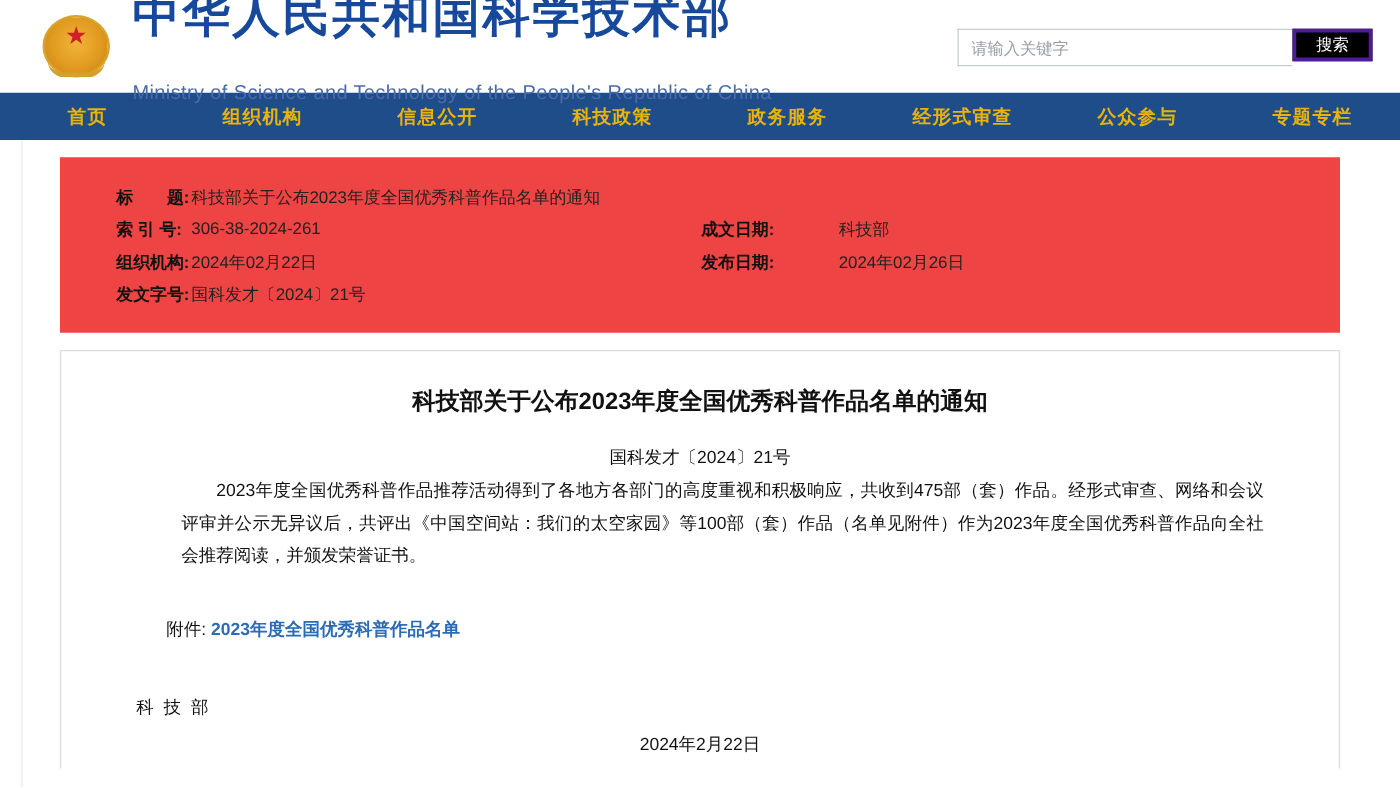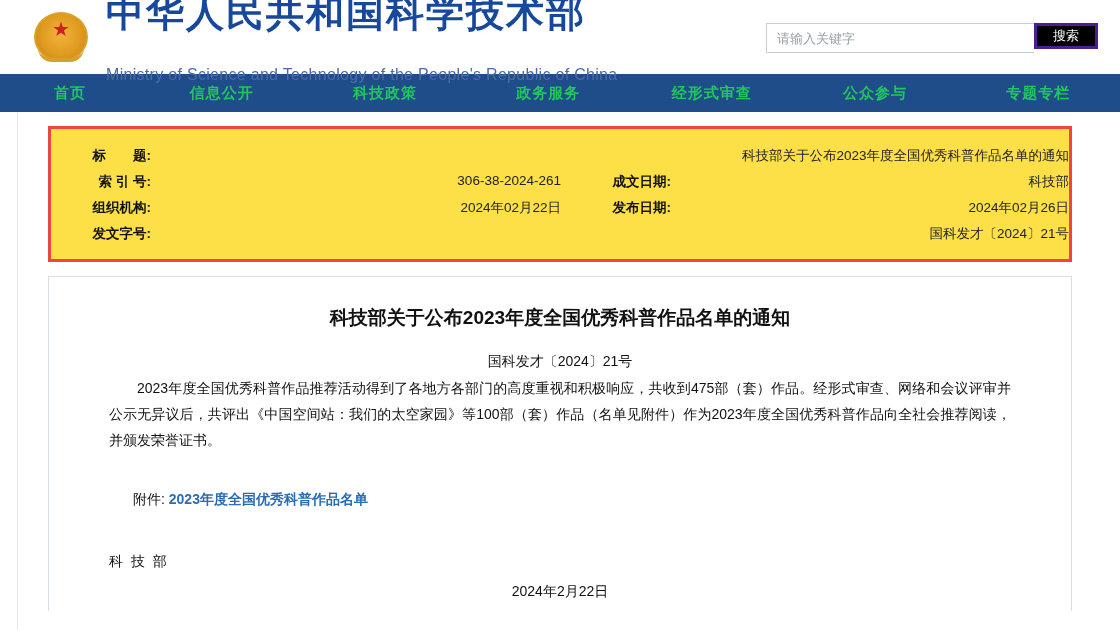--- a/index.html
+++ b/index.html
@@ -97,44 +97,43 @@
     cursor: pointer;
     font-family: "Liberation Sans", sans-serif;
   }
 
   
   .nav {
     height: 38px;
     background: #1e4d89;
     display: flex;
     align-items: stretch;
-    color: #22c55e;
+    color: #eab308;
   }
   .nav-item {
     flex: 1 1 0;
     display: flex;
     align-items: center;
     justify-content: center;
     font-size: 15px;
     font-weight: bold;
     letter-spacing: 1px;
     cursor: pointer;
     font-family: "Liberation Sans", sans-serif;
   }
   .nav-item:first-child { flex: 0 0 140px; }
 
   
   .content {
     padding: 14px 48px 0 48px;
   }
   .meta-box {
-    border: 3px solid #ef4444;
+    border: 5px solid #ef4444;
     padding: 14px 0 12px 0;
-    background: #fde047;
-    text-align: right;
+    background: #ef4444;
   }
   .meta-table {
     width: 100%;
     border-collapse: collapse;
     font-size: 13.5px;
     color: #222;
   }
   .meta-table td { padding: 4px 0; vertical-align: top; }
   .lbl {
     width: 100px;
@@ -179,20 +178,21 @@
     margin-top: 18px;
     line-height: 26px;
   }
   .doc-para {
     font-size: 14px;
     color: #111;
     line-height: 26px;
     text-indent: 2em;
     margin-top: 4px;
     text-align: justify;
+    margin-left: 36px;
   }
   .attach {
     font-size: 14px;
     color: #111;
     margin-top: 38px;
     padding-left: 24px;
   }
   .attach a {
     color: #2c6cb5;
     text-decoration: none;
@@ -236,20 +236,21 @@
       <div class="title-en">Ministry of Science and Technology of the People's Republic of China</div>
     </div>
     <div class="search-wrap">
       <input class="search-input" type="text" placeholder="请输入关键字" style="">
       <button class="search-btn">搜索</button>
     </div>
   </div>
 
   <div class="nav">
     <div class="nav-item">首页</div>
+    <div class="nav-item">组织机构</div>
     <div class="nav-item">信息公开</div>
     <div class="nav-item">科技政策</div>
     <div class="nav-item">政务服务</div>
     <div class="nav-item">经形式审查</div>
     <div class="nav-item">公众参与</div>
     <div class="nav-item">专题专栏</div>
   </div>
 
   <div class="left-rail"></div>
 

